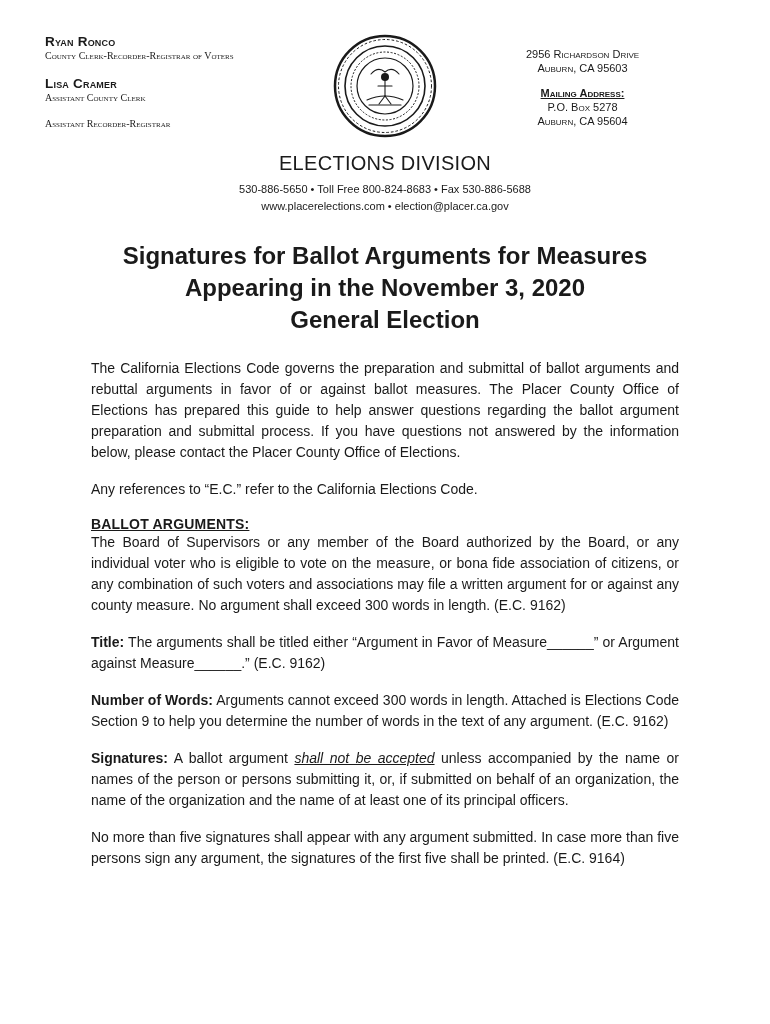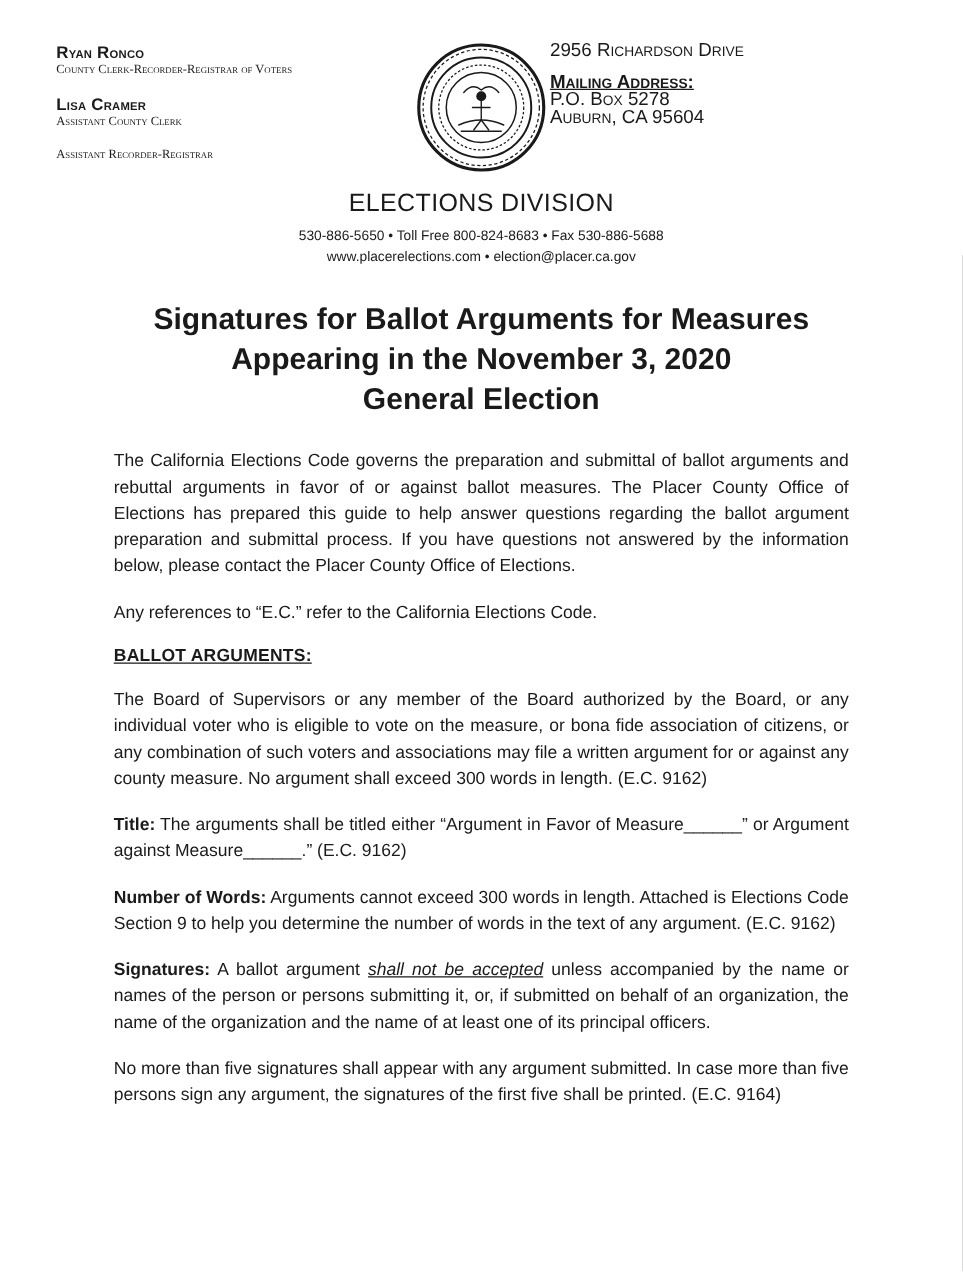--- a/index.html
+++ b/index.html
@@ -28,24 +28,25 @@
   }
   .official-title {
     font-family: "Liberation Serif", serif;
     font-size: 10px;
     font-variant: small-caps;
     margin-top: 1px;
   }
   .seal-wrap { flex: 0 0 auto; width: 110px; display: flex; justify-content: center; }
   .address {
     flex: 1 1 0;
-    text-align: left;
-    font-size: 15px;
+    text-align: center;
+    font-size: 11px;
     font-variant: small-caps;
     line-height: 14px;
+    margin-top: 13px;
   }
   .address .spacer { height: 11px; }
   .address .mailing { font-weight: bold; text-decoration: underline; }
 
   
   .division { text-align: center; margin-top: 8px; }
   .division-title { font-size: 20px; font-weight: normal; letter-spacing: 0.3px; margin-bottom: 6px; text-align: center; }
   .division-line { font-size: 11px; line-height: 17px; }
 
   
@@ -56,21 +57,20 @@
   .para {
     font-size: 14px;
     line-height: 21px;
     text-align: justify;
     margin-bottom: 16px;
   }
   .section-heading {
     font-size: 14px;
     font-weight: bold;
     text-decoration: underline;
-    margin-bottom: 17px;
     letter-spacing: 0.2px;
   }
   .lead { font-weight: bold; }
   .em { font-style: italic; text-decoration: underline; }
 </style>
 </head>
 <body>
 
 <div class="page">
 
@@ -106,20 +106,21 @@
           <path d="M45 52 L59 52"></path>
           <path d="M52 62 L46 70"></path>
           <path d="M52 62 L58 70"></path>
         </g>
         <circle cx="52" cy="43" r="4" fill="#1a1a1a"></circle>
       </svg>
     </div>
 
     <div class="address">
       <div>2956 Richardson Drive</div>
+      <div>Auburn, CA 95603</div>
       <div class="spacer"></div>
       <div class="mailing">Mailing Address:</div>
       <div>P.O. Box 5278</div>
       <div>Auburn, CA 95604</div>
     </div>
   </header>
 
   <section class="division">
     <div class="division-title">ELECTIONS DIVISION</div>
     <div class="division-line">530-886-5650 • Toll Free 800-824-8683 • Fax 530-886-5688</div>

